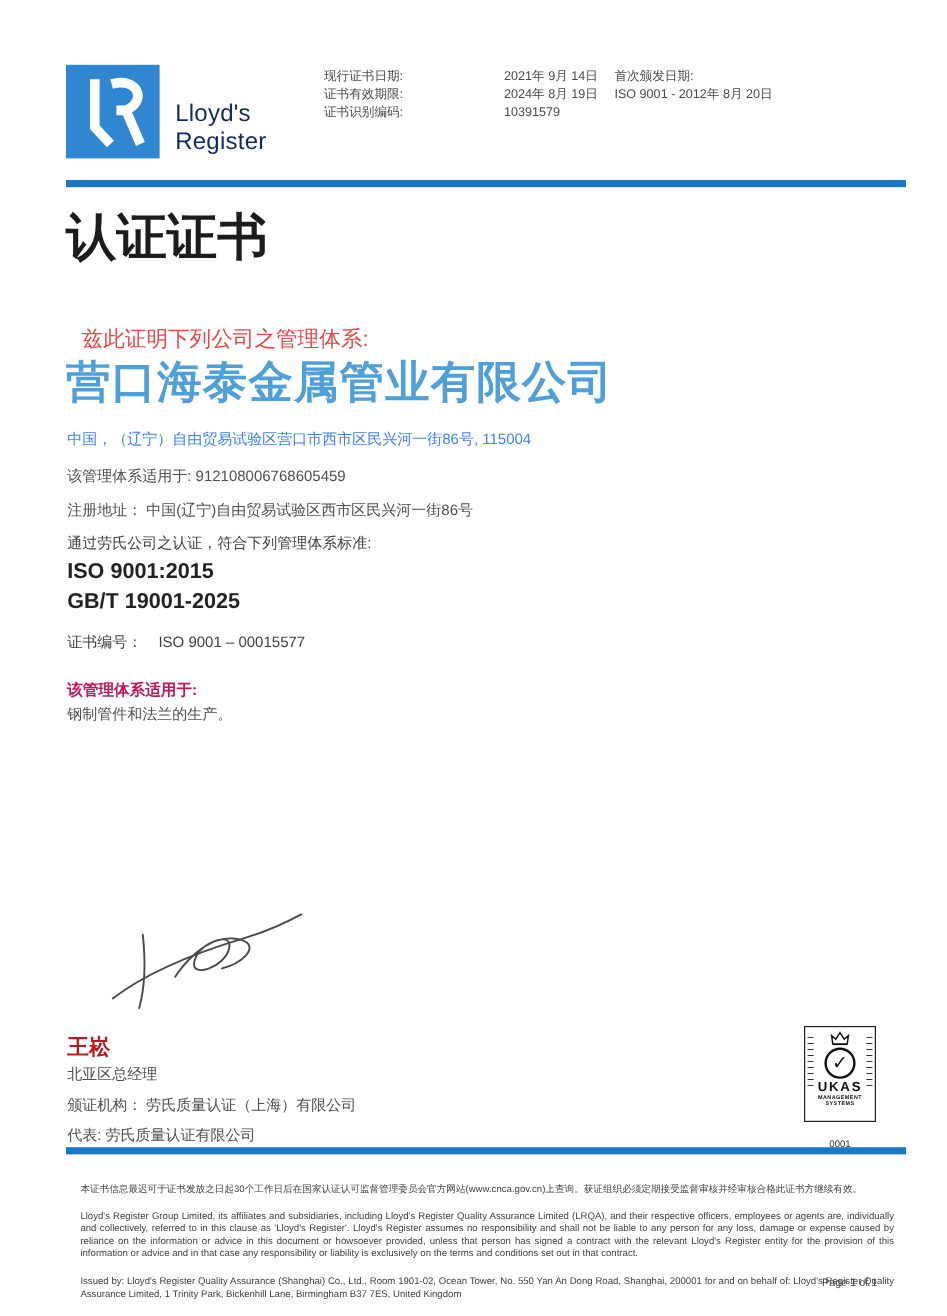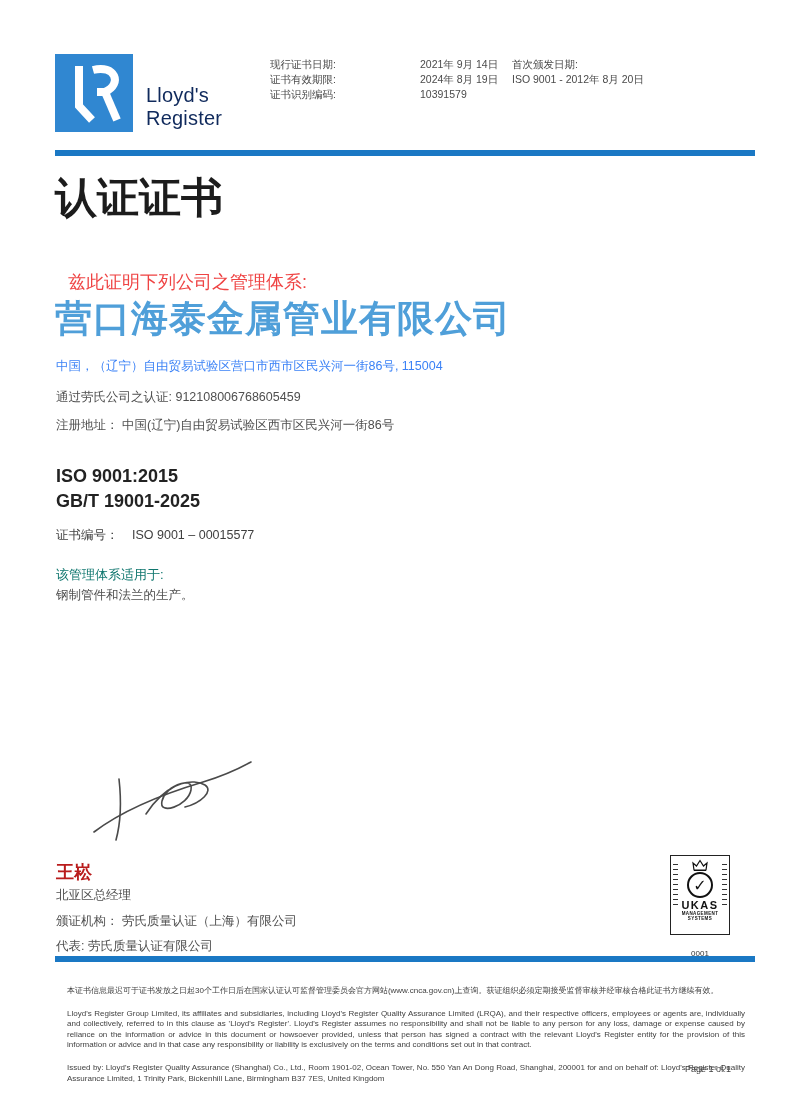--- a/index.html
+++ b/index.html
@@ -54,21 +54,21 @@
     letter-spacing: 1px; white-space: nowrap;
   }
   .addr-line { position: absolute; left: 56px; top: 358px; font-size: 12.5px; color: #3b82f6; text-align: right; }
   .credit-line { position: absolute; left: 56px; top: 389px; font-size: 12.5px; color: #4f4f4f; }
   .reg-line { position: absolute; left: 56px; top: 417px; font-size: 12.5px; color: #4f4f4f; }
   .approval-line { position: absolute; left: 56px; top: 445px; font-size: 12.5px; color: #3f3f3f; }
   .standard-1 { position: absolute; left: 56px; top: 466px; font-size: 18px; font-weight: 700; color: #222; text-align: center; }
   .standard-2 { position: absolute; left: 56px; top: 491px; font-size: 18px; font-weight: 700; color: #222; }
   .certno-line { position: absolute; left: 56px; top: 527px; font-size: 12.5px; color: #3f3f3f; }
   .certno-line .val { margin-left: 10px; }
-  .scope-head { position: absolute; left: 56px; top: 566px; font-size: 13px; font-weight: 400; color: #0f766e; }
+  .scope-head { position: absolute; left: 56px; top: 566px; font-size: 13px; font-weight: 700; color: #be185d; }
   .scope-text { position: absolute; left: 56px; top: 587px; font-size: 12.5px; color: #4f4f4f; }
 
   
   .signature { position: absolute; left: 88px; top: 752px; }
   .sig-name { position: absolute; left: 56px; top: 860px; font-size: 18px; font-weight: 700; color: #b91c1c; }
   .sig-title { position: absolute; left: 56px; top: 887px; font-size: 12.5px; color: #4f4f4f; }
   .sig-issuer { position: absolute; left: 56px; top: 913px; font-size: 12.5px; color: #4f4f4f; }
   .sig-behalf { position: absolute; left: 56px; top: 938px; font-size: 12.5px; color: #4f4f4f; }
 
   
@@ -142,22 +142,23 @@
     </div>
   </div>
 
   <div class="blue-bar bar-top"></div>
 
   <div class="doc-title">认证证书</div>
 
   <div class="certify-line">兹此证明下列公司之管理体系:</div>
   <div class="company-name">营口海泰金属管业有限公司</div>
   <div class="addr-line">中国，（辽宁）自由贸易试验区营口市西市区民兴河一街86号, 115004</div>
-  <div class="credit-line">通过劳氏公司之认证: 912108006768605459</div>
+  <div class="credit-line">该管理体系适用于: 912108006768605459</div>
   <div class="reg-line">注册地址：  中国(辽宁)自由贸易试验区西市区民兴河一街86号</div>
+  <div class="approval-line">通过劳氏公司之认证，符合下列管理体系标准:</div>
   <div class="standard-1">ISO 9001:2015</div>
   <div class="standard-2">GB/T 19001-2025</div>
   <div class="certno-line">
     <span>证书编号：</span>
     <span class="val">ISO 9001 – 00015577</span>
   </div>
   <div class="scope-head">该管理体系适用于:</div>
   <div class="scope-text">钢制管件和法兰的生产。</div>
 
   <div class="signature">

